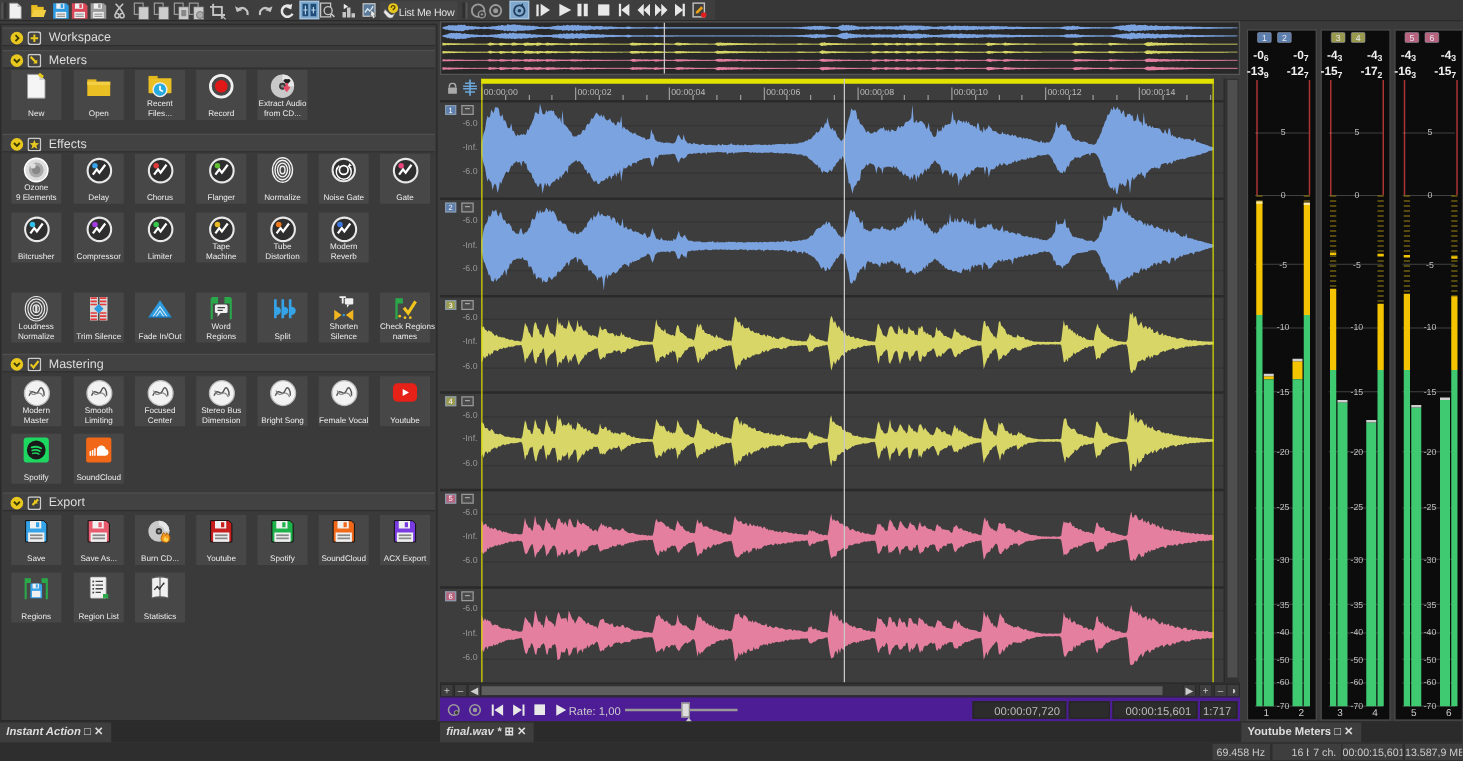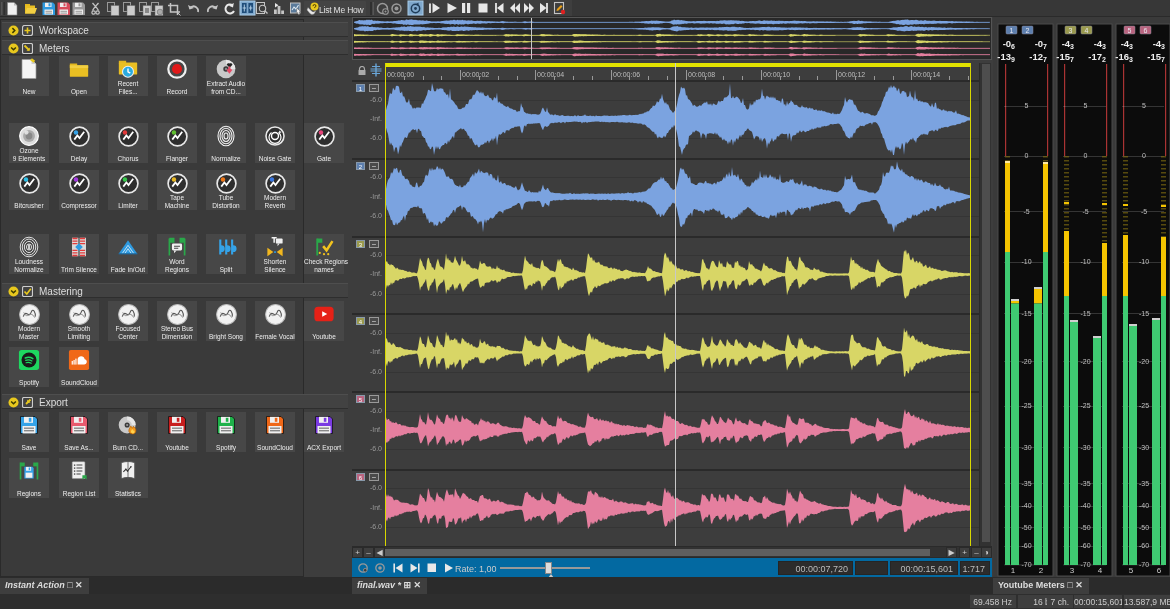--- a/index.html
+++ b/index.html
@@ -1,17 +1,17 @@
 <!DOCTYPE html>
 <html><head><meta charset="utf-8"><style>
 *{margin:0;padding:0;box-sizing:border-box}
 body{width:1170px;height:609px;background:#3d3d3d;font-family:"Liberation Sans",sans-serif;overflow:hidden;position:relative}
 #toolbar{position:absolute;left:0;top:0;width:1170px;height:17px;background:#3e3e3e;border-bottom:1px solid #2a2a2a}
 #smhtxt{position:absolute;left:319px;top:5px;color:#e0e0e0;font-size:8.5px;letter-spacing:-0.2px}
-#lpanel{position:absolute;left:0;top:19px;width:304px;height:558px;background:#3a3a3a;border:1px solid #2a2a2a}
+#lpanel{position:absolute;left:0;top:19px;width:350px;height:558px;background:#3a3a3a;border:1px solid #2a2a2a}
 .shead{position:absolute;left:1px;width:346px;height:15px;background:#424242;border-top:1px solid #4e4e4e;border-bottom:1px solid #2e2e2e;color:#ddd;font-size:10px}
 .shead .chev{position:absolute;left:6px;top:2px}
 .shead .hic{position:absolute;left:20px;top:2px}
 .shead .htxt{position:absolute;left:37px;top:2px}
 .tile{position:absolute;width:40px;height:40px;background:#474747;text-align:center}
 .ticon{margin-top:2px;height:26px}
 .tcap{position:absolute;bottom:1px;width:100%;color:#eee;font-size:6.5px;line-height:7.5px;white-space:nowrap}
 #tabbg{position:absolute;left:0;top:577px;width:1170px;height:17px;background:#2b2b2b}
 .tab{position:absolute;top:578px;height:16px;background:#3e3e3e;color:#ddd;font-size:9px;font-weight:bold;padding:2px 6px 0 5px;white-space:nowrap}
 #statusbar{position:absolute;left:0;top:594px;width:1170px;height:15px;background:#2e2e2e}
@@ -21,21 +21,21 @@
 .rlab{position:absolute;top:71px;color:#bdbdbd;font-size:7px}
 .rtick{position:absolute;width:1px;background:#999}
 .chsep{position:absolute;left:352px;width:627px;height:2px;background:#2a2a2a}
 .grid{position:absolute;left:385px;width:594px;height:1px;background:#353535}
 .badge{position:absolute;left:356px;width:9px;height:8px;color:#fff;font-size:6px;text-align:center;line-height:8px;border:1px solid #8899aa}
 .minus{position:absolute;left:369px;width:10px;height:8px;background:#4a4a4a;border:1px solid #999;color:#eee;font-size:7px;line-height:5px;text-align:center}
 .dbl{position:absolute;left:352px;width:30px;color:#9a9a9a;font-size:7px;text-align:right}
 #hscroll{position:absolute;left:352px;top:546px;width:640px;height:11px;background:#323232;border-top:1px solid #2a2a2a}
 #hthumb{position:absolute;left:33px;top:2px;width:545px;height:7px;background:#5f5f5f}
 .sbtn{position:absolute;top:0;width:11px;height:11px;background:#3e3e3e;border:1px solid #2a2a2a;color:#ccc;font-size:8px;line-height:10px;text-align:center}
-#transport{position:absolute;left:352px;top:557px;width:640px;height:20px;background:#0369a1;border-top:1px solid #2a2a2a}
+#transport{position:absolute;left:352px;top:557px;width:640px;height:20px;background:#4c1d95;border-top:1px solid #2a2a2a}
 .tbox{position:absolute;top:3px;height:14px;background:#2c2c2c;color:#bbb;font-size:9px;text-align:right;padding:2px 4px 0 0;border:1px solid #252525}
 #ratetxt{position:absolute;left:103px;top:6px;color:#ccc;font-size:9px}
 #vscroll{position:absolute;left:979px;top:63px;width:12px;height:483px;background:#323232;border-left:1px solid #2a2a2a}
 #vthumb{position:absolute;left:2px;top:1px;width:8px;height:478px;background:#4e4e4e}
 #mpanel{position:absolute;left:993px;top:17px;width:177px;height:560px;background:#3a3a3a}
 .mval{fill:#f0f0f0;font-size:9.5px;font-weight:bold;text-anchor:end;font-family:"Liberation Sans",sans-serif}
 .mvs{font-size:7px}
 .mlab{fill:#bfbfbf;font-size:7px;text-anchor:middle;font-family:"Liberation Sans",sans-serif}
 .mch{fill:#ccc;font-size:8px;text-anchor:middle;font-family:"Liberation Sans",sans-serif}
 .mbadge{fill:#e8e8f0;font-size:7px;text-anchor:middle;font-family:"Liberation Sans",sans-serif}
@@ -220,20 +220,31 @@
       <span class="chev"><svg width="11" height="11" viewBox="0 0 12 12">
           <circle cx="6" cy="6" r="5.5" fill="#e8c81e"></circle>
           <path d="M3.4 4.8 L6 7.4 L8.6 4.8" stroke="#3a3a00" stroke-width="1.6" fill="none"></path>
         </svg></span>
       <span class="hic"><svg width="11" height="11" viewBox="0 0 11 11">
           <rect x="0.5" y="0.5" width="10" height="10" rx="1.5" fill="none" stroke="#ccc" stroke-width="1.2"></rect>
           <path d="M2.5 2.5 L7 7" stroke="#e8c81e" stroke-width="1.8"></path>
           <path d="M7.8 7.8 L4.5 7.8 L7.8 4.5 z" fill="#e8c81e"></path>
         </svg></span>
       <span class="htxt">Meters</span>
+    </div>
+    <div class="shead" style="top:87px">
+      <span class="chev"><svg width="11" height="11" viewBox="0 0 12 12">
+          <circle cx="6" cy="6" r="5.5" fill="#e8c81e"></circle>
+          <path d="M3.4 4.8 L6 7.4 L8.6 4.8" stroke="#3a3a00" stroke-width="1.6" fill="none"></path>
+        </svg></span>
+      <span class="hic"><svg width="11" height="11" viewBox="0 0 11 11">
+          <rect x="0.5" y="0.5" width="10" height="10" rx="1.5" fill="none" stroke="#ccc" stroke-width="1.2"></rect>
+          <path d="M5.5 1.8 l1 2.6 2.8 0.2 -2.2 1.8 0.8 2.7 -2.4 -1.6 -2.4 1.6 0.8 -2.7 -2.2 -1.8 2.8 -0.2 z" fill="#e8c81e"></path>
+        </svg></span>
+      <span class="htxt">Effects</span>
     </div>
     <div class="shead" style="top:374px">
       <span class="chev"><svg width="11" height="11" viewBox="0 0 12 12">
           <circle cx="6" cy="6" r="5.5" fill="#e8c81e"></circle>
           <path d="M3.4 4.8 L6 7.4 L8.6 4.8" stroke="#3a3a00" stroke-width="1.6" fill="none"></path>
         </svg></span>
       <span class="hic"><svg width="11" height="11" viewBox="0 0 11 11">
           <rect x="0.5" y="0.5" width="10" height="10" rx="1.5" fill="none" stroke="#ccc" stroke-width="1.2"></rect>
           <path d="M8.5 2.5 L4 7" stroke="#e8c81e" stroke-width="1.8"></path>
           <path d="M8.5 2.5 L5.2 2.5 L8.5 5.8 z" fill="#e8c81e" transform="rotate(180 6.85 4.15)"></path>

